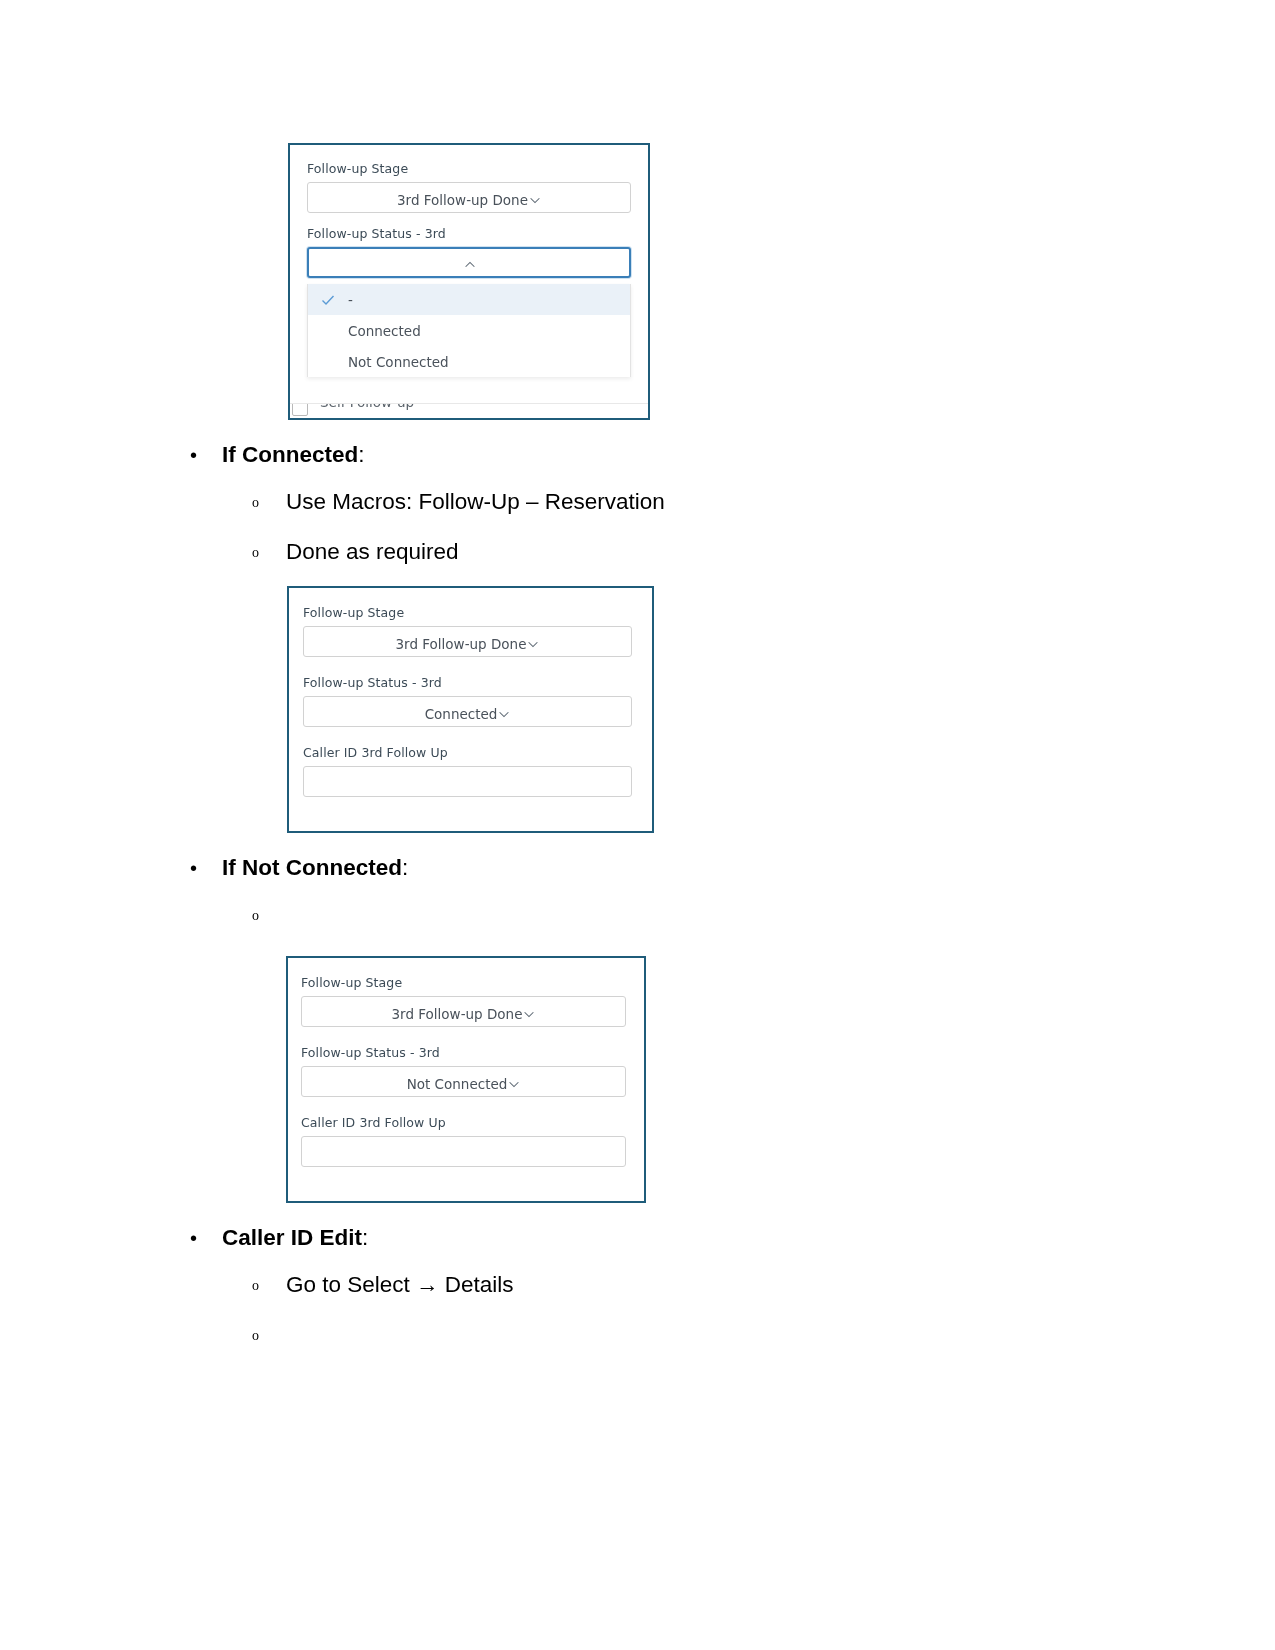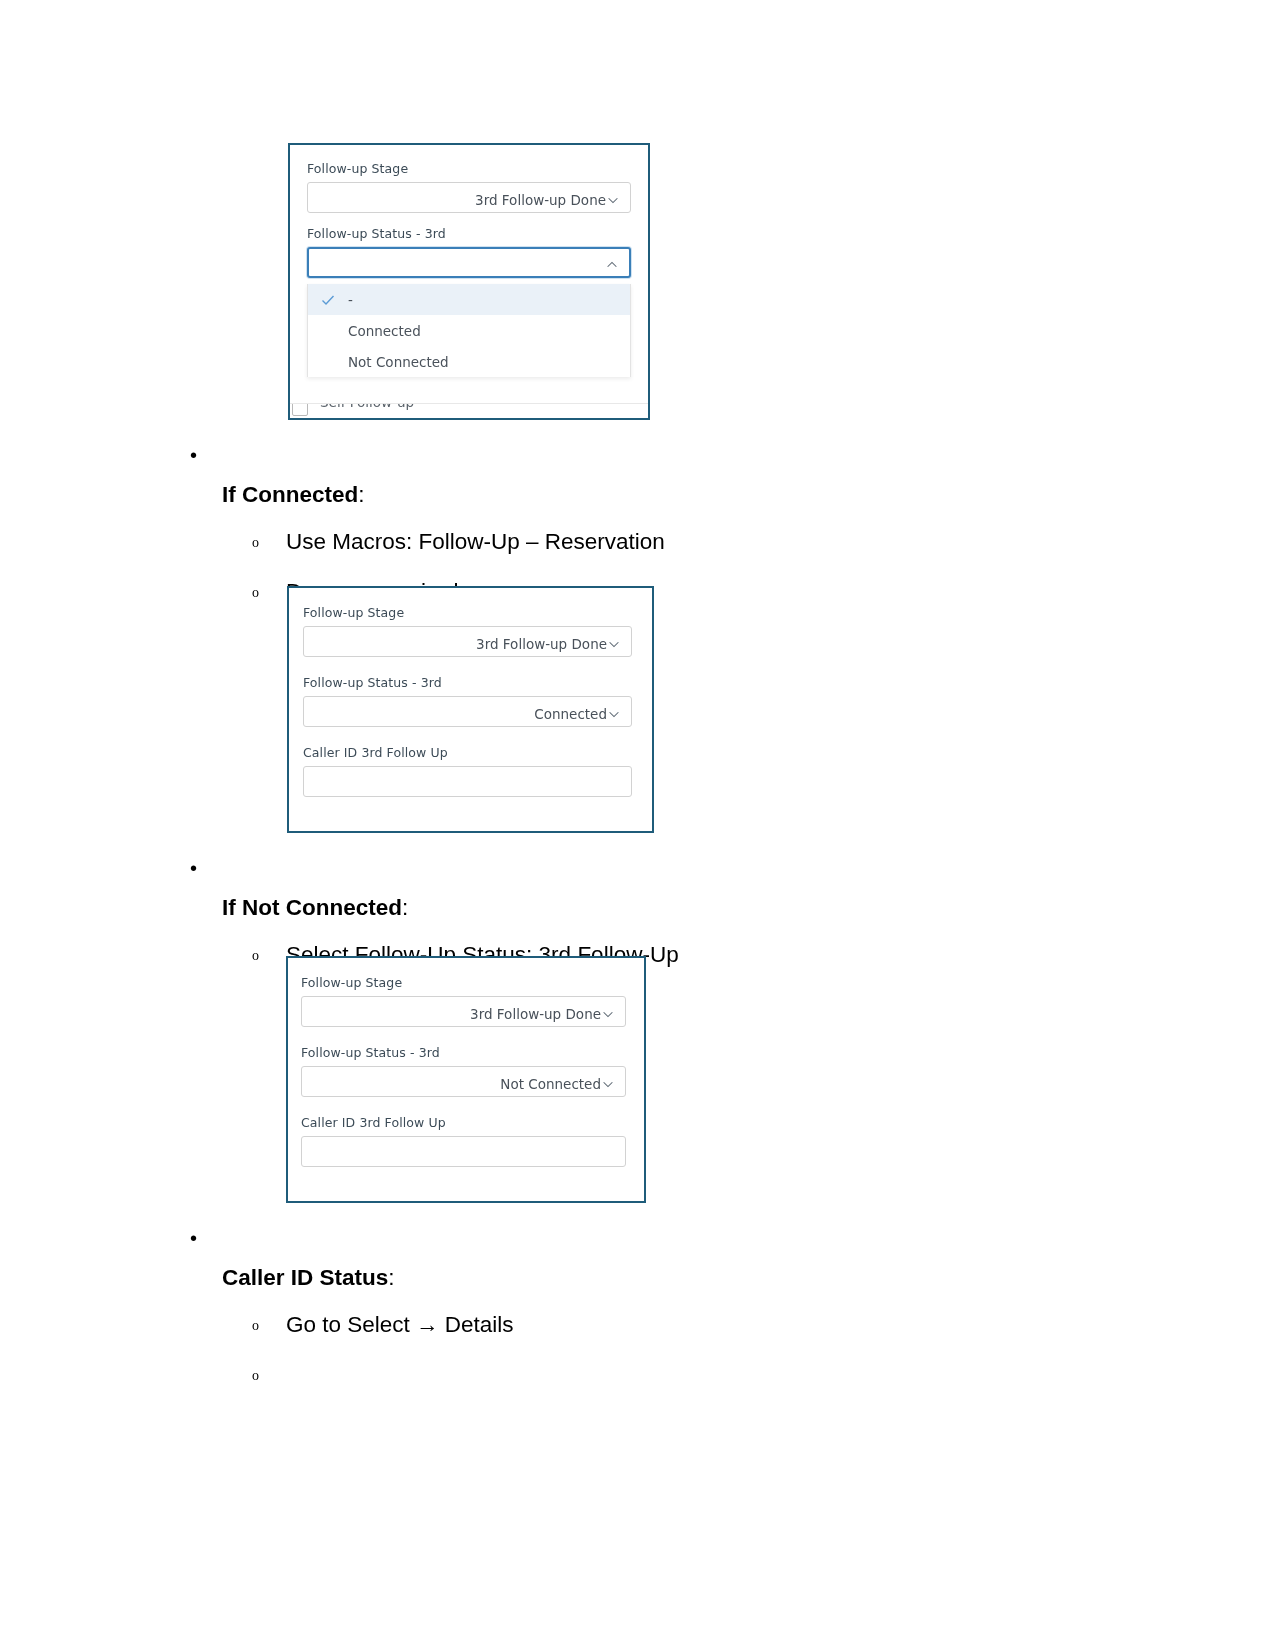--- a/index.html
+++ b/index.html
@@ -51,21 +51,21 @@
   .field-group { margin-bottom: 13px; }
   .field-group:last-child { margin-bottom: 0; }
 
   .combo {
     height: 31px;
     border: 1px solid #d2d2d2;
     border-radius: 3px;
     background: #ffffff;
     display: flex;
     align-items: center;
-    justify-content: flex-end;
+    justify-content: center;
     padding: 4px 10px 0 11px;
     box-sizing: border-box;
   }
   .combo .combo-value {
     font-family: "DejaVu Sans", sans-serif;
     font-size: 13.5px;
     color: #49515a;
     line-height: 16px;
     white-space: nowrap;
     overflow: hidden;
@@ -158,21 +158,21 @@
   }
   .bullet-l1 .dot {
     width: 50px;
     flex: 0 0 50px;
     text-align: left;
     padding-left: 18px;
     box-sizing: border-box;
     font-size: 20px;
     line-height: 30px;
   }
-  .bullet-l1 .txt { font-weight: normal; margin-top: 40px; }
+  .bullet-l1 .txt { font-weight: normal; }
   .bullet-l1 b { font-weight: bold; }
 
   .bullet-l2 {
     display: flex;
     align-items: flex-start;
     font-size: 22.5px;
     line-height: 30px;
     color: #000;
   }
   .bullet-l2 .circ {
@@ -296,21 +296,20 @@
   </div>
 
   <div style="position:absolute; left:0; top:853px; width:1275px;">
     <div class="bullet-l1" style="padding-left:172px;">
       <span class="dot">•</span>
       <span class="txt"><b>If Not Connected</b><span>:</span></span>
     </div>
 
     <div class="bullet-l2" style="padding-left:248px; margin-top:17px;">
       <span class="circ">o</span>
-      <span><span>Select </span><b>Follow-Up Status: 3rd Follow-Up</b></span>
     </div>
   </div>
 
   <div class="figure" style="position:absolute; left:286px; top:956px; width:360px; height:247px;">
     <div class="fig-inner" style="padding:17px 18px 14px 13px;">
 
       <div class="field-group">
         <div class="field-label">Follow-up Stage</div>
         <div class="combo">
           <span class="combo-value">3rd Follow-up Done</span>
@@ -334,21 +333,21 @@
         <div class="field-label">Caller ID 3rd Follow Up</div>
         <div class="textbox"></div>
       </div>
 
     </div>
   </div>
 
   <div style="position:absolute; left:0; top:1223px; width:1275px;">
     <div class="bullet-l1" style="padding-left:172px;">
       <span class="dot">•</span>
-      <span class="txt"><b>Caller ID Status</b><span>:</span></span>
+      <span class="txt"><b>Caller ID Edit</b><span>:</span></span>
     </div>
 
     <div class="bullet-l2" style="padding-left:248px; margin-top:17px;">
       <span class="circ">o</span>
       <span><span>Go to </span><b>Select → Details</b></span>
     </div>
 
     <div class="bullet-l2" style="padding-left:248px; margin-top:18px;">
       <span class="circ">o</span>
     </div>

